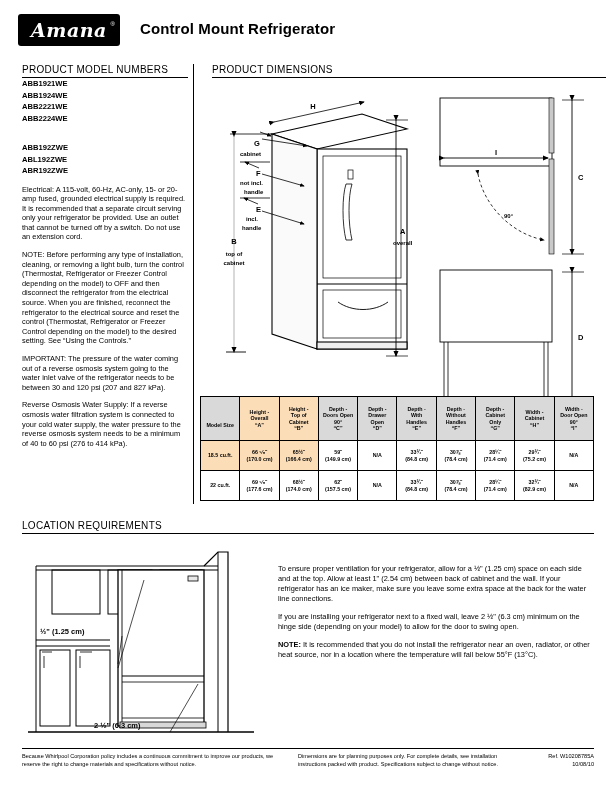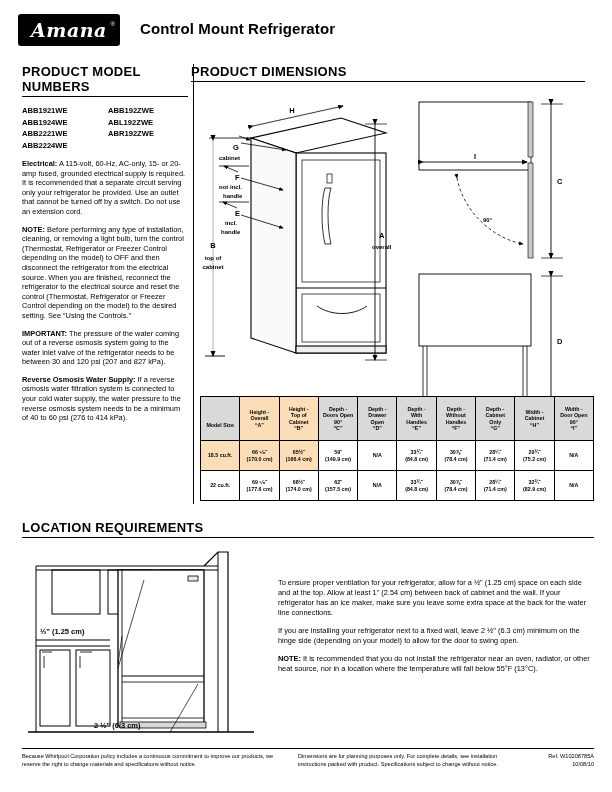--- a/index.html
+++ b/index.html
@@ -27,42 +27,42 @@
     letter-spacing:0.5px; line-height:1;
   }
   .logo-reg { position:absolute; right:5px; top:7px; color:#fff; font-size:6px; }
   .doc-title {
     position:absolute; left:122px; top:6px;
     font-size:15px; font-weight:bold; letter-spacing:0.1px;
   }
 
   
   .sect-head {
-    font-size:13px; font-weight:bold; letter-spacing:0.3px;
+    font-size:10px; font-weight:normal; letter-spacing:0.3px;
     padding-bottom:2px;
   }
   .rule { border-bottom:1.2px solid #000; }
 
   
   .left-col { position:absolute; left:22px; top:64px; width:166px; }
   .models-grid {
-    display:grid; grid-template-columns:1fr 1fr;
-    gap:18px 6px; margin-top:8px;
+    display:grid; grid-template-columns:1fr;
+    gap:18px 6px; 
   }
   .model-num { font-size:7.6px; font-weight:bold; line-height:11.5px; }
   .body-p {
     font-size:7.4px; line-height:9.6px; margin-top:8px; text-align:left;
   }
-  .body-p b { font-weight:bold; }
+  .body-p b { font-weight:normal; }
 
   
   .vdiv { position:absolute; left:193px; top:64px; width:1px; height:440px; background:#000; }
 
   
-  .right-col { position:absolute; left:191px; top:64px; width:394px; }
+  .right-col { position:absolute; left:212px; top:64px; width:394px; }
   .dim-area { position:relative; width:394px; height:320px; margin-top:6px; }
 
   svg { display:block; }
   .stroke { stroke:#000; fill:none; }
   .lbl { font-family:"Liberation Sans", sans-serif; font-size:7.5px; font-weight:bold; fill:#000; }
   .lbl-sm { font-family:"Liberation Sans", sans-serif; font-size:6px; font-weight:bold; fill:#000; }
 
   
   .dim-table {
     position:absolute; left:200px; top:396px;
@@ -81,21 +81,21 @@
   .dim-table th.plain { background:#d9d9d9; }
   .dim-table td.first { background:#fbddb8; }
   .dim-table td.white { background:#fff; }
   .cell-main { display:block; }
   .cell-sub  { display:block; }
 
   
   .loc-head { position:absolute; left:22px; top:520px; width:572px; }
   .loc-box { position:absolute; left:22px; top:536px; width:572px; height:204px; }
   .loc-drawing { position:absolute; left:0px; top:0px; width:240px; height:204px; }
-  .loc-text { position:absolute; left:256px; top:42px; width:316px; }
+  .loc-text { position:absolute; left:256px; top:28px; width:316px; }
   .loc-text p { font-size:7.4px; line-height:10px; margin:0 0 8px 0; }
   .loc-text p b { font-weight:bold; }
 
   
   .footer-rule { position:absolute; left:22px; top:748px; width:572px; border-top:0.8px solid #000; }
   .footer { position:absolute; left:22px; top:752px; width:572px; display:flex; }
   .footer-l { width:268px; font-size:5.6px; line-height:8px; }
   .footer-m { width:226px; font-size:5.6px; line-height:8px; padding-left:8px; }
   .footer-r { width:78px; font-size:5.6px; line-height:8px; text-align:right; }
 </style>

